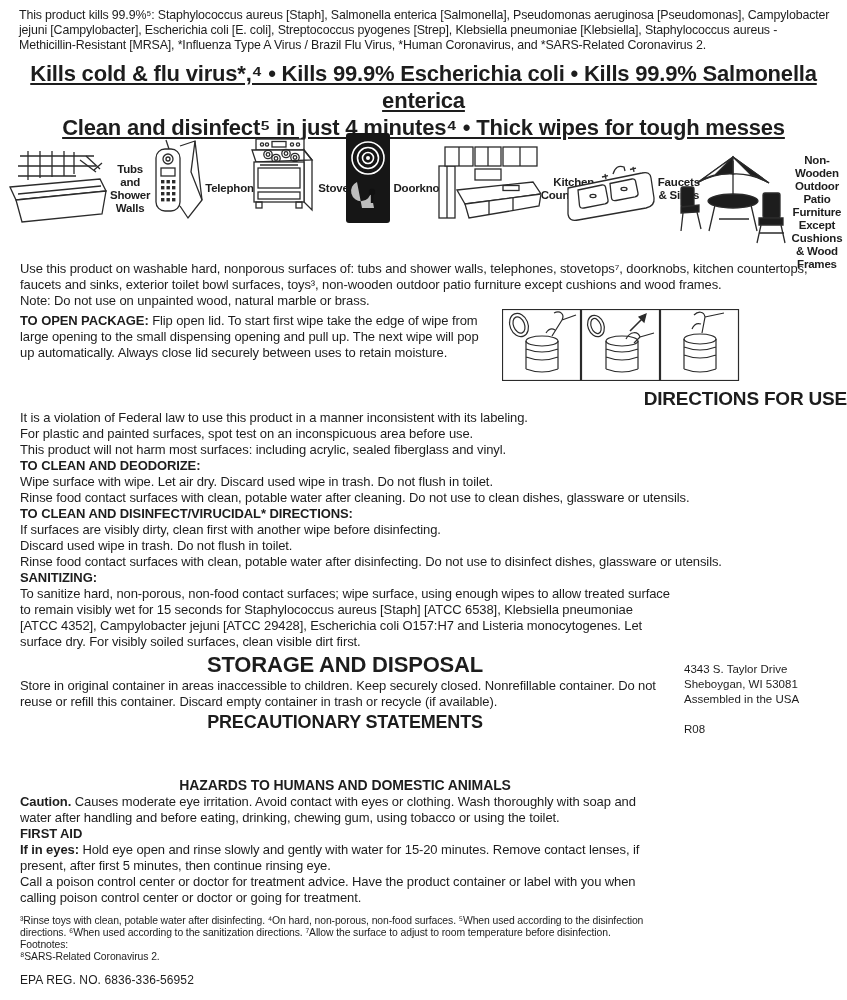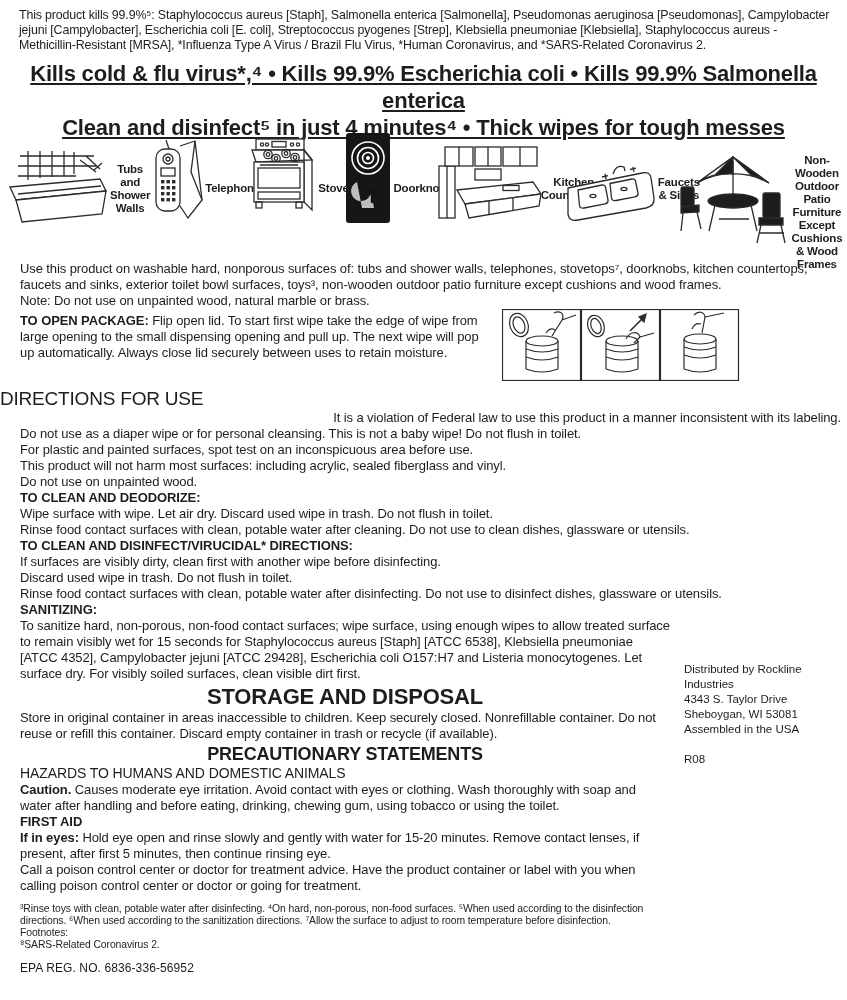--- a/index.html
+++ b/index.html
@@ -27,36 +27,36 @@
   .icon-caption{
     font-weight:bold;font-size:11.5px;line-height:13px;text-align:center;margin-top:4px;
     letter-spacing:-0.2px;
   }
   .body-text{font-size:13px;line-height:16px;letter-spacing:-0.1px;}
   .usage{padding:8px 4px 0 20px;margin:0;}
   .open-row{display:flex;align-items:flex-start;padding:4px 10px 0 20px;}
   .open-text{width:468px;margin:0;}
   .canisters{margin-left:14px;margin-top:-4px;}
   .dir-heading{
-    text-align:left;font-weight:normal;font-size:19px;line-height:22px;
+    text-align:right;font-weight:bold;font-size:19px;line-height:22px;
     letter-spacing:-0.2px;margin-top:3px;
   }
-  .centered-line{text-align:right;}
+  .centered-line{text-align:left;}
   .dir-body{padding:0 6px 0 20px;}
   .sub-bold{font-weight:bold;}
   .narrow-col{width:650px;}
   .storage-heading{
     text-align:center;font-weight:bold;font-size:22px;line-height:26px;
     letter-spacing:-0.2px;margin-top:2px;
   }
   .prec-heading{
     text-align:center;font-weight:bold;font-size:18px;line-height:21px;
     letter-spacing:-0.2px;margin-top:2px;
   }
-  .prec-sub{font-weight:normal;font-size:14px;line-height:17px;}
+  .prec-sub{text-align:center;font-weight:bold;font-size:14px;line-height:17px;margin-top:44px;}
   .footnotes{font-size:10.4px;line-height:12.2px;margin-top:9px;letter-spacing:-0.1px;}
   .epa{font-size:12px;line-height:14.6px;margin-top:9px;letter-spacing:0.1px;}
   .distributor{
     position:absolute;left:684px;top:662px;width:150px;
     font-size:11.5px;line-height:15px;
   }
   .r-code{margin-top:15px;text-align:left;padding-right:12px;}
   p{margin:0;}
 </style>
 </head>
@@ -269,24 +269,22 @@
         <path d="M182,30 V60 M214,30 V60 M182,38 Q198,44 214,38 M182,46 Q198,52 214,46 M182,60 Q198,66 214,60"></path>
         <path d="M192,6 C196,2 202,2 203,8 L200,24 M190,20 q3,-7 9,-5 M203,8 L222,4"></path>
       </g>
     </svg>
   </div>
 </div>
 
 <div class="dir-heading">DIRECTIONS FOR USE</div>
 <div class="body-text dir-body">
   <div class="centered-line">It is a violation of Federal law to use this product in a manner inconsistent with its labeling.</div>
-  <div>Do not use as a diaper wipe or for personal cleansing. This is not a baby wipe! Do not flush in toilet.</div>
   <div>For plastic and painted surfaces, spot test on an inconspicuous area before use.</div>
   <div>This product will not harm most surfaces: including acrylic, sealed fiberglass and vinyl.</div>
-  <div>Do not use on unpainted wood.</div>
   <div class="sub-bold">TO CLEAN AND DEODORIZE:</div>
   <div>Wipe surface with wipe. Let air dry. Discard used wipe in trash. Do not flush in toilet.</div>
   <div>Rinse food contact surfaces with clean, potable water after cleaning. Do not use to clean dishes, glassware or utensils.</div>
   <div class="sub-bold">TO CLEAN AND DISINFECT/VIRUCIDAL* DIRECTIONS:</div>
   <div>If surfaces are visibly dirty, clean first with another wipe before disinfecting.</div>
   <div>Discard used wipe in trash. Do not flush in toilet.</div>
   <div>Rinse food contact surfaces with clean, potable water after disinfecting. Do not use to disinfect dishes, glassware or utensils.</div>
 
   <div class="narrow-col">
     <div class="sub-bold">SANITIZING:</div>
@@ -309,18 +307,17 @@
     </div>
 
     <div class="epa">
       <div>EPA REG. NO. 6836-336-56952</div>
 
     </div>
   </div>
 </div>
 
 <div class="distributor">
-  <div>Distributed by Rockline Industries</div>
   <div>4343 S. Taylor Drive</div>
   <div>Sheboygan, WI 53081</div>
   <div>Assembled in the USA</div>
   <div class="r-code">R08</div>
 </div>
 
 </body></html>

